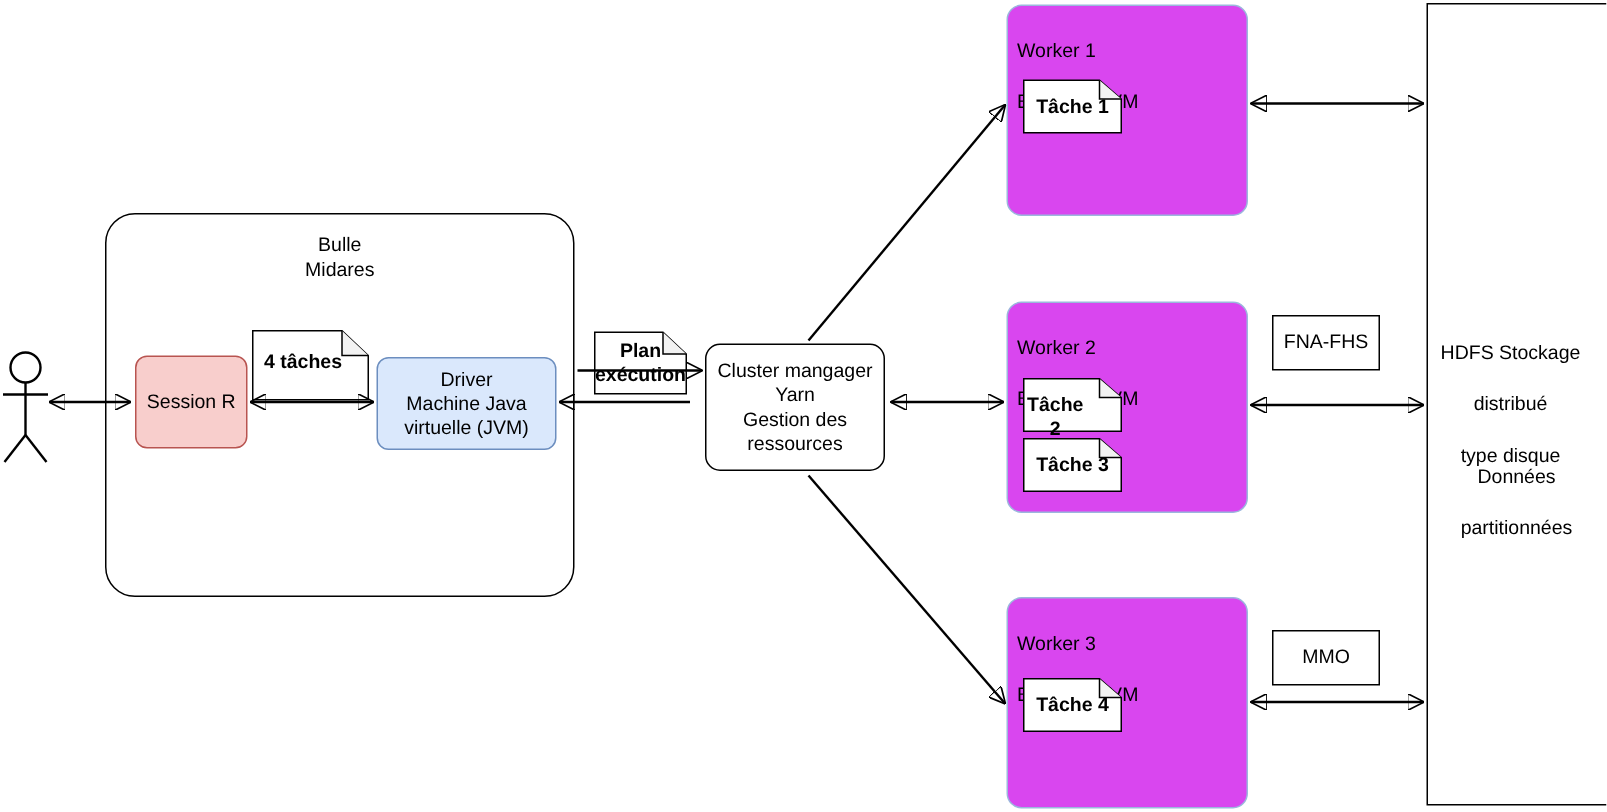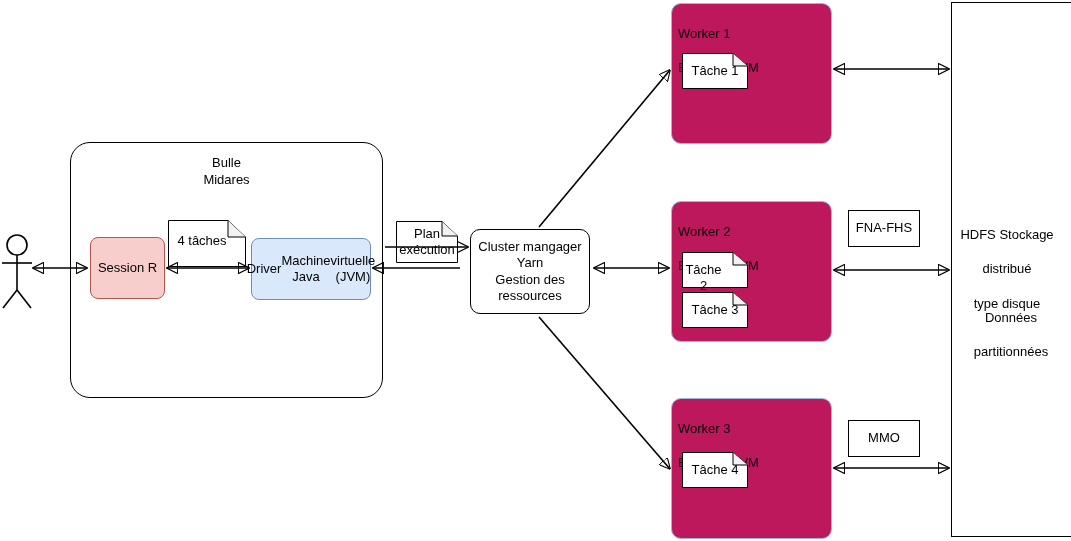--- a/index.html
+++ b/index.html
@@ -51,39 +51,40 @@
 
   .session-r {
     background: #f8cecc;
     border: 1.2px solid #b85450;
   }
   .jvm-blue {
     background: #dae8fc;
     border: 1.2px solid #6c8ebf;
   }
   .worker {
-    background: #be185d;
+    background: #d946ef;
     border: 1.2px solid #9bb7dd;
     display: block;
     text-align: left;
   }
   .worker-title {
     position: absolute;
     left: 6px;
     top: 5px;
     font-size: 13px;
     line-height: 1.3;
     color: #000000;
     white-space: pre-line;
   }
 
   
   .note {
     position: absolute;
     box-sizing: border-box;
+    font-weight: bold;
   }
   .note svg { display: block; overflow: visible; }
   .note-label {
     position: absolute;
     left: 0;
     right: 0;
     text-align: center;
     font-size: 13px;
     line-height: 1.22;
     color: #000000;
@@ -122,21 +123,21 @@
     <div class="bubble-label">
       <div>Bulle</div>
       <div>Midares</div>
     </div>
   </div>
 
   <div class="box rounded-xs session-r" style="left:90px; top:237px; width:75px; height:62px;">
     <span>Session R</span>
   </div>
 
-  <div class="box rounded-xs jvm-blue" style="left:251px; top:238px; width:120px; height:62px; flex-direction:row;">
+  <div class="box rounded-xs jvm-blue" style="left:251px; top:238px; width:120px; height:62px; flex-direction:column;">
     <span>Driver</span>
     <span>Machine Java</span>
     <span>virtuelle (JVM)</span>
   </div>
 
   <div class="note" style="left:168px; top:220px; width:68px; height:47px;">
     <svg width="78" height="47" viewBox="0 0 78 47">
       <path d="M0.5 0.5 H60 L77.5 17 V46.5 H0.5 Z" fill="#ffffff" stroke="#000000" stroke-width="1"></path>
       <path d="M60 0.5 V17 H77.5" fill="#f2f2f2" stroke="#000000" stroke-width="1"></path>
     </svg>

